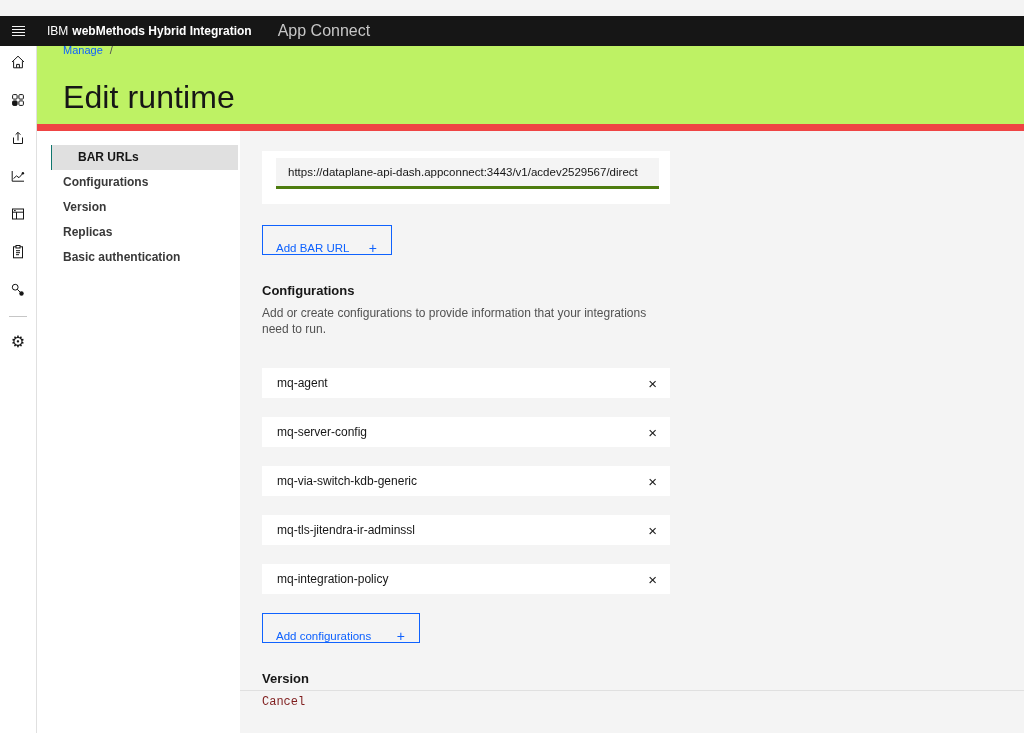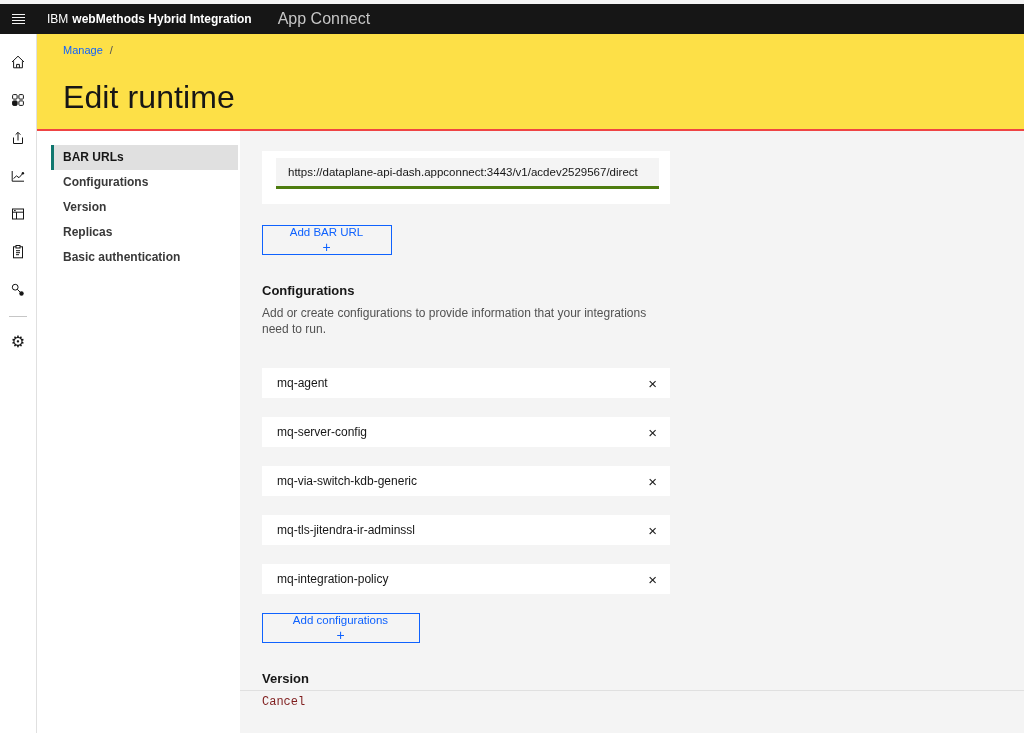--- a/index.html
+++ b/index.html
@@ -2,62 +2,62 @@
 <html><head>
 <meta charset="utf-8">
 <style>
   * { margin:0; padding:0; box-sizing:border-box; }
   html,body { background:#f4f4f4; }
   body {
     width:1024px; height:733px; position:relative; overflow:hidden;
     font-family:"Liberation Sans","DejaVu Sans",sans-serif; color:#161616;
   }
   
-  .topbar { position:absolute; top:4px; left:0; width:1024px; height:30px;
+  .topbar { position:absolute; top:16px; left:0; width:1024px; height:30px;
     background:#161616; display:flex; align-items:center; z-index:20; }
   .hamburger { width:37px; height:30px; background:none; border:none; cursor:pointer;
     display:flex; flex-direction:column; justify-content:center; align-items:center; gap:1.8px; }
   .hamburger span { display:block; width:13px; height:1.4px; background:#f4f4f4; }
   .brand { margin-left:10px; font-size:12px; color:#ffffff; white-space:nowrap; text-decoration:none; cursor:pointer; }
   .brand-prefix { font-weight:400; margin-right:4px; }
   .brand-name { font-weight:700; }
   .topnav-item { margin-left:26px; font-size:16px; color:#c6c6c6; text-decoration:none; cursor:pointer; }
   
   .rail { position:absolute; top:30px; left:0; bottom:0; width:37px; background:#ffffff;
     border-right:1px solid #e0e0e0; display:flex; flex-direction:column; align-items:center;
     padding-top:24px; z-index:10; }
   .icon-btn { width:16px; height:16px; margin-bottom:22px; background:none; border:none; padding:0; cursor:pointer; }
   .icon-btn svg { display:block; width:16px; height:16px; stroke:#161616; fill:none; stroke-width:1; }
   .rail-divider { width:18px; height:1px; background:#c6c6c6; margin:-4px 0 16px; }
   .gear-glyph { font-family:"DejaVu Sans",sans-serif; font-size:16px; line-height:16px; color:#161616; }
   .gear-btn { width:18px; height:18px; }
   
   .content { position:absolute; top:30px; left:37px; right:0; bottom:0; display:flex; flex-direction:column; }
-  .page-head { background:#fde047; border-bottom:2px solid #ef4444; height:101px; padding:14px 0 0 26px; flex-shrink:0; }
+  .page-head { background:#bef264; border-bottom:7px solid #ef4444; height:101px; padding:14px 0 0 26px; flex-shrink:0; }
   .breadcrumb { font-size:11px; }
   .breadcrumb a { color:#0f62fe; text-decoration:none; cursor:pointer; }
   .crumb-sep { color:#525252; margin-left:4px; }
   .page-title { font-size:32px; font-weight:400; color:#161616; margin-top:23px; letter-spacing:.1px; }
   .page-subtitle { font-size:12px; margin-top:8px; color:#161616; }
   .page-subtitle strong { font-weight:700; }
   
   .body-row { flex:1; display:flex; background:#f4f4f4; min-height:0; }
   .side-nav { width:203px; background:#ffffff; padding-top:14px; flex-shrink:0; }
   .nav-item { width:187px; margin-left:14px; height:25px; line-height:25px; padding-left:12px;
     font-size:12px; font-weight:600; color:#393939; cursor:pointer; }
-  .nav-item.selected { background:#e0e0e0; border-left:3px solid #0f766e; padding-left:9px; color:#161616; }
+  .nav-item.selected { background:#e0e0e0; border-left:1px solid #0f766e; padding-left:26px; color:#161616; }
   
   .main { flex:1; padding:20px 0 0 22px; }
   .url-card { width:408px; background:#ffffff; padding:7px 11px 15px 14px; }
   .text-input { display:block; width:100%; height:31px; background:#f4f4f4; border:none;
     border-bottom:3px solid #4d7c0f; font-size:11.5px; color:#161616; padding:0 12px;
     font-family:inherit; outline:none; }
   .btn-tertiary { margin-top:21px; width:130px; height:30px; background:transparent;
     border:1px solid #0f62fe; color:#0f62fe; font-size:11.5px; font-family:inherit;
-    display:flex; align-items:center; justify-content:space-between; padding:0 14px 0 13px; cursor:pointer;flex-direction:column; }
+    display:flex; align-items:center; justify-content:space-between; padding:16px 14px 0 13px; cursor:pointer; }
   .btn-tertiary .plus { font-size:14px; line-height:1; }
   .btn-tertiary.wide { width:158px; margin-top:5px; }
   .section-heading { font-size:13px; font-weight:700; color:#161616; margin-top:28px; }
   .desc { font-size:12px; color:#525252; line-height:16px; margin-top:7px; max-width:414px; }
   .config-list { margin-top:31px; }
   .config-row { width:408px; height:30px; background:#ffffff; display:flex; align-items:center;
     padding:0 10px 0 15px; margin-bottom:19px; font-size:12px; color:#161616; }
   .config-row .close { margin-left:auto; background:none; border:none; font-size:15px; line-height:1;
     color:#161616; cursor:pointer; padding:0 3px; font-family:inherit; }
   .rule { height:1px; background:#e0e0e0; margin:4px 0 0 -22px; }

